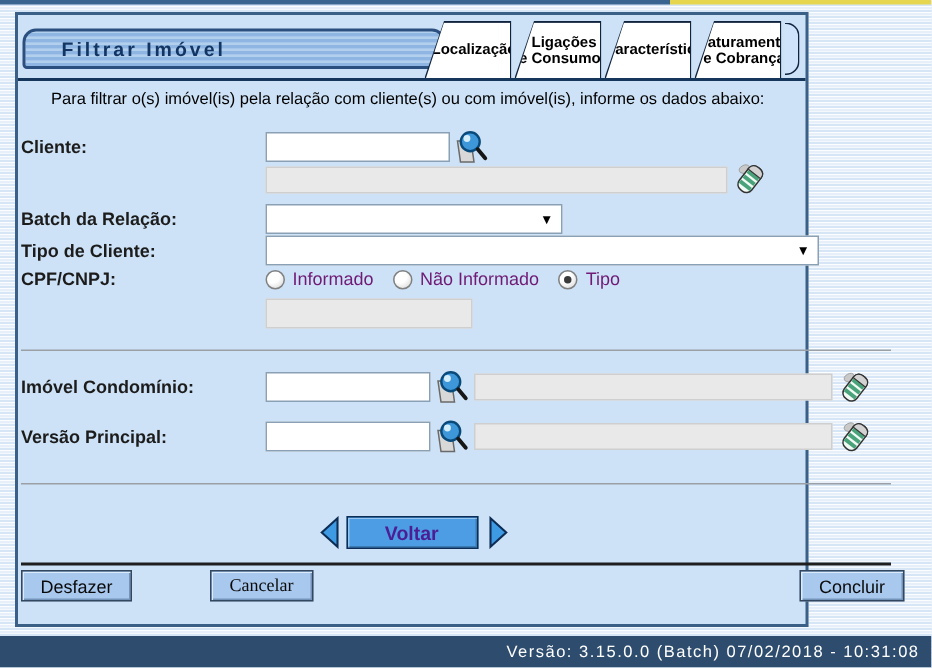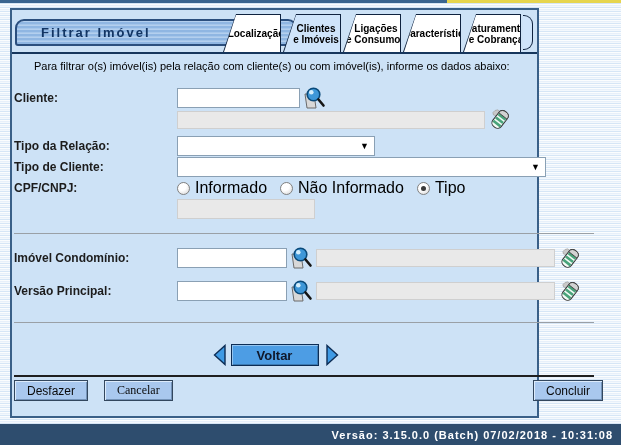--- a/index.html
+++ b/index.html
@@ -42,65 +42,59 @@
   .ti { height:20px; border:1px solid #8aa0b4; background:#fff; font-size:12px; padding:0 3px; font-family:inherit; }
   .ro { height:18px; background:#e9e9e9; border:1px solid #cfcfcf; }
   .icon-btn { display:inline-flex; margin-left:2px; cursor:pointer; }
   .icon-btn.erase { margin-left:5px; }
 
   .selectbox { height:20px; border:1px solid #8aa0b4; background:#fff; display:flex;
     align-items:center; cursor:pointer; }
   .selectbox .val { flex:1; padding-left:3px; }
   .selectbox .arr { font-size:9px; color:#000; padding-right:5px; }
 
-  .radio-opt { display:flex; align-items:center; margin-right:13px; font-size:16px; color:#000000; cursor:pointer; }
+  .radio-opt { display:flex; align-items:center; margin-right:13px; font-size:12px; color:#701a75; cursor:pointer; }
   .radio { width:13px; height:13px; border-radius:50%; border:1px solid #808080;
     background:radial-gradient(circle at 35% 30%, #ffffff 40%, #d2d2d2); margin-right:5px; position:relative; flex:none; }
   .radio-opt.checked .radio::after { content:""; position:absolute; inset:3px; border-radius:50%; background:#3a3a3a; }
 
   .hr-grey { position:absolute; left:2px; width:580px; border-top:1px solid #9aa0a6; }
   .hr-dark { position:absolute; left:2px; width:580px; border-top:2px solid #1f1f1f; }
 
   .nav-row { left:0; width:100%; justify-content:center; gap:5px; }
   .btn-nav { width:88px; height:22px; background:#4d9de4; border:1px solid #0d2d55;
     box-shadow:inset 1px 1px 0 rgba(255,255,255,.4), inset -1px -1px 0 rgba(0,0,0,.22);
-    color:#0f172a; font-weight:bold; font-size:13px; font-family:inherit; cursor:pointer; }
+    color:#4c1d95; font-weight:bold; font-size:13px; font-family:inherit; cursor:pointer; }
   .btn-flat { height:21px; background:#a9c8ee; border:1px solid #33475e;
     box-shadow:inset 1px 1px 0 #dcebfb, inset -1px -1px 0 #7493b8;
     font-size:12px; color:#0a0a0a; padding:0 12px; font-family:inherit; cursor:pointer; }
   .actions-row { width:589px; }
   .btn-flat + .btn-flat { margin-left:16px;font-family:Liberation Serif, serif; }
   .spacer { flex:1; }
 
   .footer { position:absolute; left:0; bottom:0; width:621px; height:21px; background:#2e4d6e;
     display:flex; align-items:center; justify-content:flex-end; padding-right:8px;
-    color:#fff; font-weight:bold; font-size:11px; letter-spacing:1px; z-index:5; }
+    color:#fff; font-weight:normal; font-size:11px; letter-spacing:1px; z-index:5; }
 </style>
 </head>
 <body>
 
 <div class="top-accent"></div>
 
 <div class="panel">
 
   <div class="header">
     <div class="title-tab">
       <span>Filtrar Imóvel</span>
     </div>
     <div class="tabs">
       <div class="tab">
         <div class="tab-inner">
           <span class="tab-line1">Localização</span>
 
-        </div>
-      </div>
-      <div class="tab active">
-        <div class="tab-inner">
-          <span class="tab-line1">Clientes</span>
-          <span class="tab-line2">e Imóveis</span>
         </div>
       </div>
       <div class="tab">
         <div class="tab-inner">
           <span class="tab-line1">Ligações</span>
           <span class="tab-line2">e Consumos</span>
         </div>
       </div>
       <div class="tab">
         <div class="tab-inner">
@@ -146,21 +140,21 @@
             <rect x="5.2" y="7" width="9.1" height="2.6" fill="#49a37a"></rect>
             <rect x="5.2" y="11.2" width="9.1" height="2.6" fill="#49a37a"></rect>
             <rect x="5.2" y="15.4" width="9.1" height="2.6" fill="#49a37a"></rect>
             <path d="M4.5 6.5 Q4.5 2 10 2 Q15 2 15 6.5 L15 7 L4.5 7 Z" fill="#d2d2d2" stroke="#333" stroke-width="0.8"></path>
           </g>
         </svg>
       </span>
     </div>
 
     <div class="row" style="top:82px;">
-      <span class="lbl">Tipo da Relação:</span>
+      <span class="lbl">Batch da Relação:</span>
       <div class="selectbox" style="width:198px;">
         <span class="val"></span>
         <span class="arr">▼</span>
       </div>
     </div>
 
     <div class="row" style="top:103px;">
       <span class="lbl">Tipo de Cliente:</span>
       <div class="selectbox" style="width:369px;">
         <span class="val"></span>
@@ -254,21 +248,21 @@
       <button class="btn-nav">Voltar</button>
       <span class="icon-btn">
         <svg width="13" height="22" viewBox="0 0 13 22">
             <polygon points="1,1.5 11.5,11 1,20.5" fill="#3f9ae4" stroke="#0d2d55" stroke-width="1.4"></polygon>
           </svg>
       </span>
     </div>
 
     <div class="hr-dark" style="top:321px;"></div>
 
-    <div class="row actions-row" style="top:326px;">
+    <div class="row actions-row" style="top:326px;gap:36px;">
       <button class="btn-flat">Desfazer</button>
       <button class="btn-flat">Cancelar</button>
       <span class="spacer"></span>
       <button class="btn-flat">Concluir</button>
     </div>
 
   </div>
 </div>
 
 <div class="footer">

